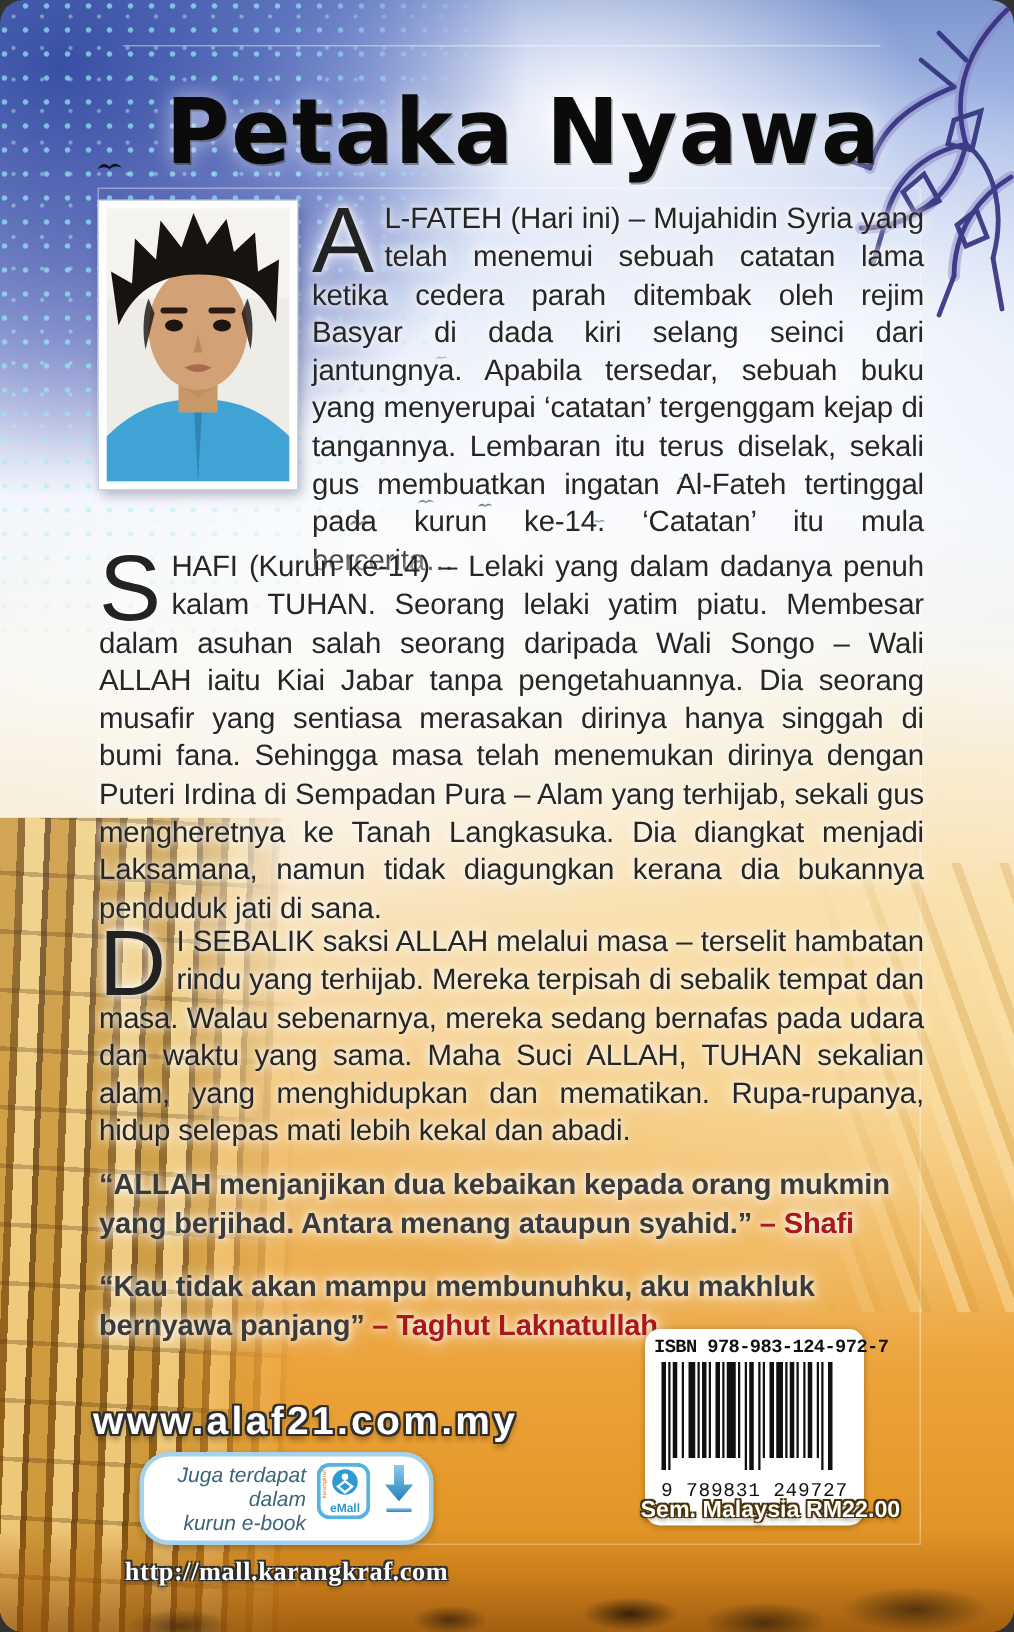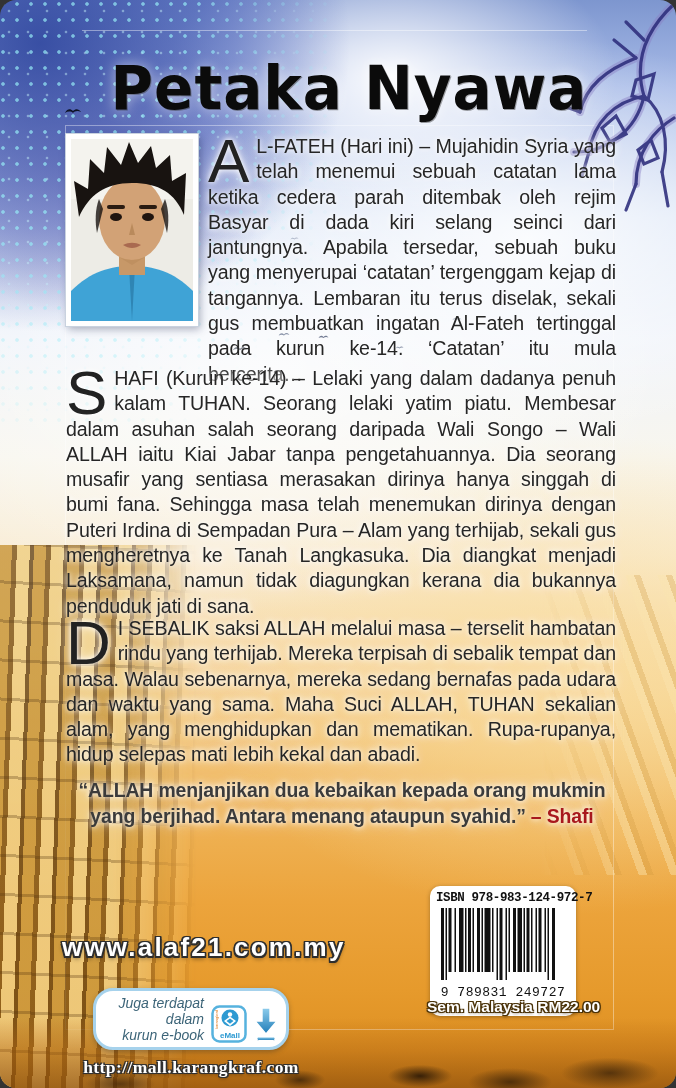--- a/index.html
+++ b/index.html
@@ -70,32 +70,32 @@
   .bodytext{
     font-size:19.6px;line-height:25.3px;letter-spacing:-.1px;color:#262626;text-align:justify;
     text-shadow:0 0 5px rgba(255,255,255,.95),0 0 10px rgba(255,255,255,.8),0 0 18px rgba(255,255,255,.55);
   }
   .p1{position:absolute;left:208px;right:60px;top:134px;}
   .p2{position:absolute;left:66px;right:60px;top:366px;}
   .p3{position:absolute;left:66px;right:60px;top:616px;}
   .dropcap{float:left;font-size:62px;line-height:47px;padding:3px 7px 0 0;color:#222;}
   .quote{
     position:absolute;left:66px;right:58px;font-weight:bold;font-size:19.4px;line-height:25.5px;
-    color:#3b3b3b;text-align:center;letter-spacing:-.1px;
+    color:#3b3b3b;text-align:left;letter-spacing:-.1px;
     text-shadow:0 0 5px rgba(255,255,255,.95),0 0 10px rgba(255,255,255,.85),0 0 20px rgba(255,255,255,.6);
   }
   .q1{top:778px;} .q2{top:846px;}
   .attr{margin-left:5px;}
   .footer-left{position:absolute;left:62px;top:932px;width:258px;text-align:center;}
   .website{
     font-weight:bold;font-size:26px;letter-spacing:2.2px;color:#fff;white-space:nowrap;
     text-shadow:-1.5px -1.5px 0 #2e2e2e,1.5px -1.5px 0 #2e2e2e,-1.5px 1.5px 0 #2e2e2e,1.5px 1.5px 0 #2e2e2e,-1.5px 0 0 #2e2e2e,1.5px 0 0 #2e2e2e,0 -1.5px 0 #2e2e2e,0 1.5px 0 #2e2e2e,0 3px 4px rgba(0,0,0,.45);
   }
   .ebook-pill{
-    margin:25px auto 0;width:196px;box-sizing:border-box;display:flex;align-items:flex-end;gap:7px;
+    margin:5px auto 0;width:196px;box-sizing:border-box;display:flex;align-items:flex-start;gap:7px;
     background:#fff;border:3px solid #a6d2ec;border-radius:20px;padding:4px 8px 4px 12px;
     box-shadow:0 2px 5px rgba(40,40,40,.35);
   }
   .ebook-text{flex:1;text-align:right;font-style:italic;font-size:14px;line-height:16px;color:#3c6478;}
   .mall-url{
     margin-top:7px;font-weight:bold;font-size:17.5px;letter-spacing:.4px;color:#fff;white-space:nowrap;
     text-shadow:-1.3px -1.3px 0 #303030,1.3px -1.3px 0 #303030,-1.3px 1.3px 0 #303030,1.3px 1.3px 0 #303030,0 2px 3px rgba(0,0,0,.4);
     font-family:Liberation Serif, serif;
   }
   .barcode-box{
@@ -201,20 +201,23 @@
   <div class="bodytext p2">
     <span class="dropcap">S</span><span>HAFI (Kurun ke-14) – Lelaki yang dalam dadanya penuh kalam TUHAN. Seorang lelaki yatim piatu. Membesar dalam asuhan salah seorang daripada Wali Songo – Wali ALLAH iaitu Kiai Jabar tanpa pengetahuannya. Dia seorang musafir yang sentiasa merasakan dirinya hanya singgah di bumi fana. Sehingga masa telah menemukan dirinya dengan Puteri Irdina di Sempadan Pura – Alam yang terhijab, sekali gus mengheretnya ke Tanah Langkasuka. Dia diangkat menjadi Laksamana, namun tidak diagungkan kerana dia bukannya penduduk jati di sana.</span>
   </div>
 
   <div class="bodytext p3">
     <span class="dropcap">D</span><span>I SEBALIK saksi ALLAH melalui masa – terselit hambatan rindu yang terhijab. Mereka terpisah di sebalik tempat dan masa. Walau sebenarnya, mereka sedang bernafas pada udara dan waktu yang sama. Maha Suci ALLAH, TUHAN sekalian alam, yang menghidupkan dan mematikan. Rupa-rupanya, hidup selepas mati lebih kekal dan abadi.</span>
   </div>
 
   <div class="quote q1">
     <span>“ALLAH menjanjikan dua kebaikan kepada orang mukmin yang berjihad. Antara menang ataupun syahid.”</span><span class="attr" style="color:#a8181d">– Shafi</span>
+  </div>
+  <div class="quote q2">
+    <span>“Kau tidak akan mampu membunuhku, aku makhluk bernyawa panjang”</span><span class="attr" style="color:#a8181d">– Taghut Laknatullah.</span>
   </div>
 
   <div class="footer-left">
     <div class="website">www.alaf21.com.my</div>
     <div class="ebook-pill">
       <div class="ebook-text">
         <div>Juga terdapat dalam</div>
         <div>kurun e-book</div>
       </div>
       <svg width="36" height="38" viewBox="0 0 36 38">

